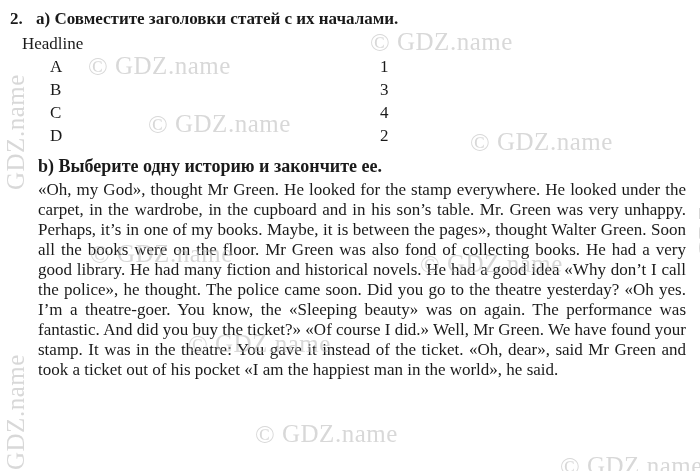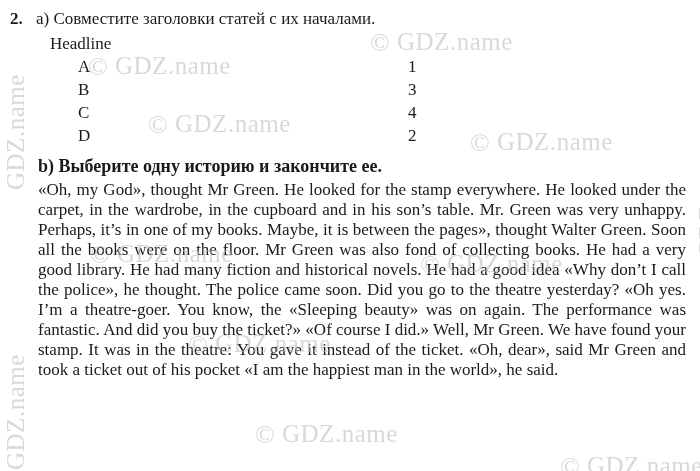--- a/index.html
+++ b/index.html
@@ -58,27 +58,27 @@
   }
   .task-num {
     font-weight: bold;
     font-size: 17px;
     line-height: 22px;
     width: 18px;
     flex: 0 0 18px;
     text-align: left;
   }
   .task-a-title {
-    font-weight: normal;
+    font-weight: bold;
     font-size: 17px;
     line-height: 22px;
   }
 
   .match-block {
-    margin: 2px 0 0 40px;
+    margin: 2px 0 0 12px;
     font-family: Liberation Serif, serif;
   }
   .match-head {
     display: flex;
     font-size: 17px;
     line-height: 23px;
   }
   .col-left {
     width: 300px;
     flex: 0 0 300px;

